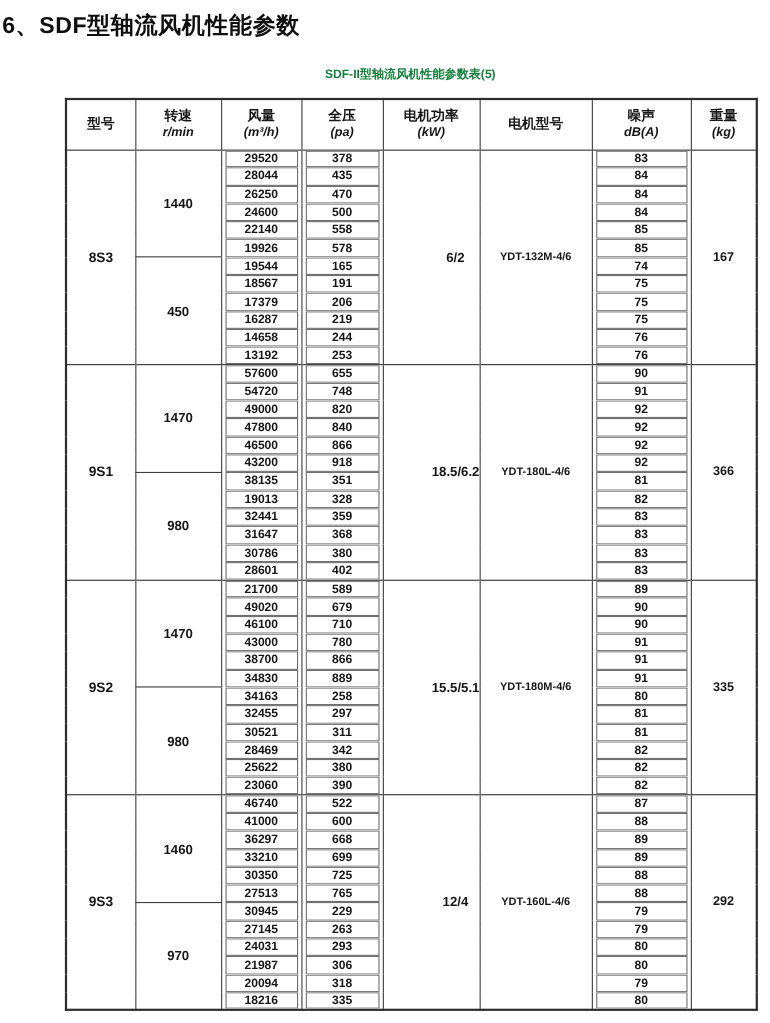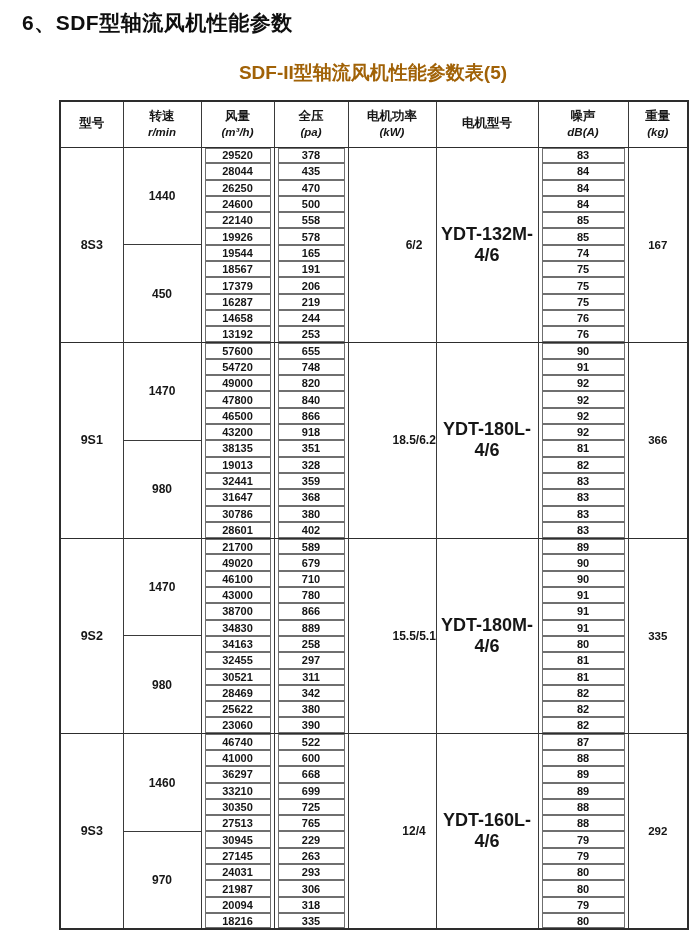--- a/index.html
+++ b/index.html
@@ -2,26 +2,26 @@
 <html><head>
 <meta charset="utf-8">
 <style>
   html,body { margin:0; padding:0; }
   body {
     width:700px; height:930px; background:#ffffff;
     font-family:"Liberation Sans","DejaVu Sans",sans-serif;
     color:#161616; overflow:hidden;
   }
   .page-title {
-    font-size:21px; font-weight:bold; margin:9px 0 0 22px;
+    font-size:21px; font-weight:bold; margin:9px 0 0 2px;
     letter-spacing:0.5px; color:#0f0f0f;
   }
   .table-title {
     width:628px; margin:23px 0 0 59px; text-align:center;
-    font-size:19px; font-weight:bold; color:#a16207;
+    font-size:11px; font-weight:bold; color:#15803d;
   }
   table.params {
     margin:14px 0 0 59px; width:628px;
     border-collapse:collapse; table-layout:fixed;
     border:2px solid #2d2d2d;
   }
   th, td {
     padding:0; text-align:center; vertical-align:middle;
     font-weight:bold; overflow:hidden;
   }
@@ -32,21 +32,21 @@
     font-size:12.5px; line-height:1.25; font-weight:bold;
   }
   th .hl2 { font-size:11.5px;font-style:italic; }
   tbody tr { height:16.3px; }
   tbody.section { border-top:1px solid #2d2d2d; }
   td { border-left:1px solid #3a3a3a; font-size:12px; }
   td.model-cell   { font-size:12.5px; }
   td.speed-cell   { font-size:12px; }
   td.speed-top    { border-bottom:1px solid #3a3a3a; }
   td.power-cell   { font-size:12px;padding-left:44px; }
-  td.motor-cell   { font-size:18px; }
+  td.motor-cell   { font-size:10px; }
   td.weight-cell  { font-size:11.5px; }
   td.boxcell { position:relative; }
   td.boxcell .box {
     position:absolute; top:0; bottom:0; left:3px; right:3px;
     border:1px solid #6f6f6f;
     display:flex; align-items:center; justify-content:center;
     font-size:11px; font-weight:bold; color:#151515;
     background:#ffffff;
   }
 </style>

